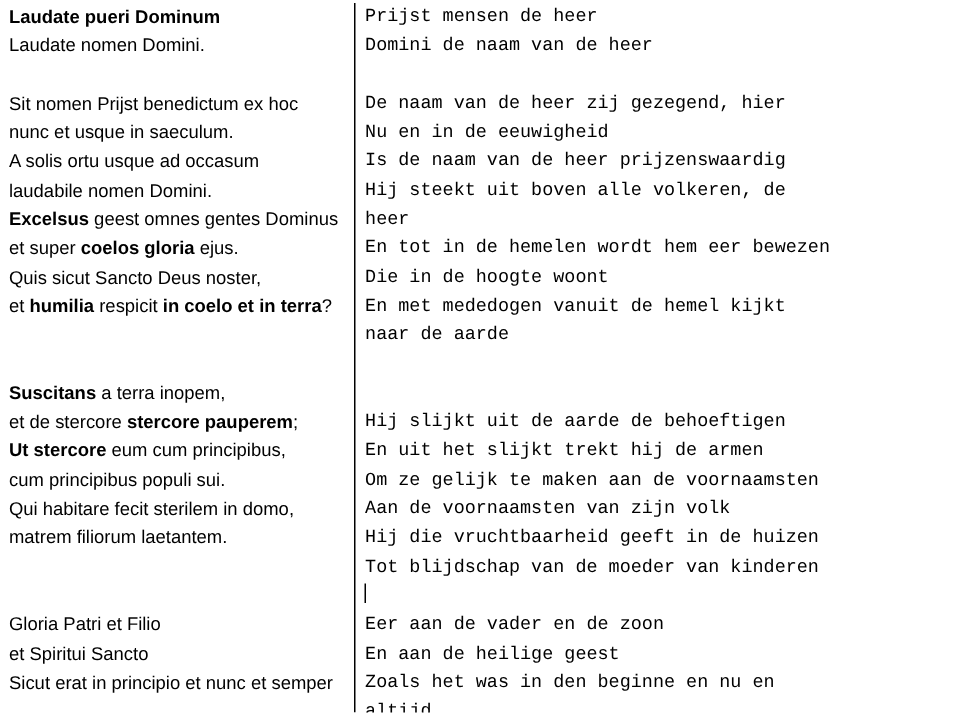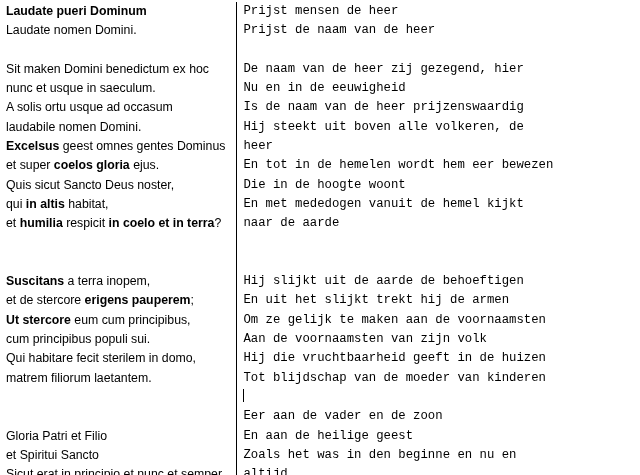--- a/index.html
+++ b/index.html
@@ -63,49 +63,48 @@
 </style>
 </head>
 <body>
 
 <div class="page">
 
   <div class="col col-left">
       <div class="line"><span class="b">Laudate pueri Dominum</span></div>
       <div class="line"><span>Laudate nomen Domini.</span></div>
       <div class="line blank"></div>
-      <div class="line"><span>Sit maken Domini benedictum ex hoc</span></div>
+      <div class="line"><span>Sit nomen Prijst benedictum ex hoc</span></div>
       <div class="line"><span>nunc et usque in saeculum.</span></div>
       <div class="line"><span>A solis ortu usque ad occasum</span></div>
       <div class="line"><span>laudabile nomen Domini.</span></div>
       <div class="line"><span class="b">Excelsus</span><span> geest omnes gentes Dominus</span></div>
       <div class="line"><span>et super </span><span class="b">coelos gloria</span><span> ejus.</span></div>
       <div class="line"><span>Quis sicut Sancto Deus noster,</span></div>
-      <div class="line"><span>qui </span><span class="b">in altis</span><span> habitat,</span></div>
       <div class="line"><span>et </span><span class="b">humilia</span><span> respicit </span><span class="b">in coelo et in terra</span><span>?</span></div>
       <div class="line blank"></div>
       <div class="line blank"></div>
       <div class="line"><span class="b">Suscitans</span><span> a terra inopem,</span></div>
-      <div class="line"><span>et de stercore </span><span class="b">erigens pauperem</span><span>;</span></div>
+      <div class="line"><span>et de stercore </span><span class="b">stercore pauperem</span><span>;</span></div>
       <div class="line"><span class="b">Ut stercore</span><span> eum cum principibus,</span></div>
       <div class="line"><span>cum principibus populi sui.</span></div>
       <div class="line"><span>Qui habitare fecit sterilem in domo,</span></div>
       <div class="line"><span>matrem filiorum laetantem.</span></div>
       <div class="line blank"></div>
       <div class="line blank"></div>
       <div class="line"><span>Gloria Patri et Filio</span></div>
       <div class="line"><span>et Spiritui Sancto</span></div>
       <div class="line"><span>Sicut erat in principio et nunc et semper</span></div>
     </div>
 
   <div class="divider"></div>
 
   <div class="col col-right">
       <div class="line"><span>Prijst mensen de heer</span></div>
-      <div class="line"><span>Prijst de naam van de heer</span></div>
+      <div class="line"><span>Domini de naam van de heer</span></div>
       <div class="line blank"></div>
       <div class="line"><span>De naam van de heer zij gezegend, hier</span></div>
       <div class="line"><span>Nu en in de eeuwigheid</span></div>
       <div class="line"><span>Is de naam van de heer prijzenswaardig</span></div>
       <div class="line"><span>Hij steekt uit boven alle volkeren, de heer</span></div>
       <div class="line"><span>En tot in de hemelen wordt hem eer bewezen</span></div>
       <div class="line"><span>Die in de hoogte woont</span></div>
       <div class="line"><span>En met mededogen vanuit de hemel kijkt naar de aarde</span></div>
       <div class="line blank"></div>
       <div class="line blank"></div>

